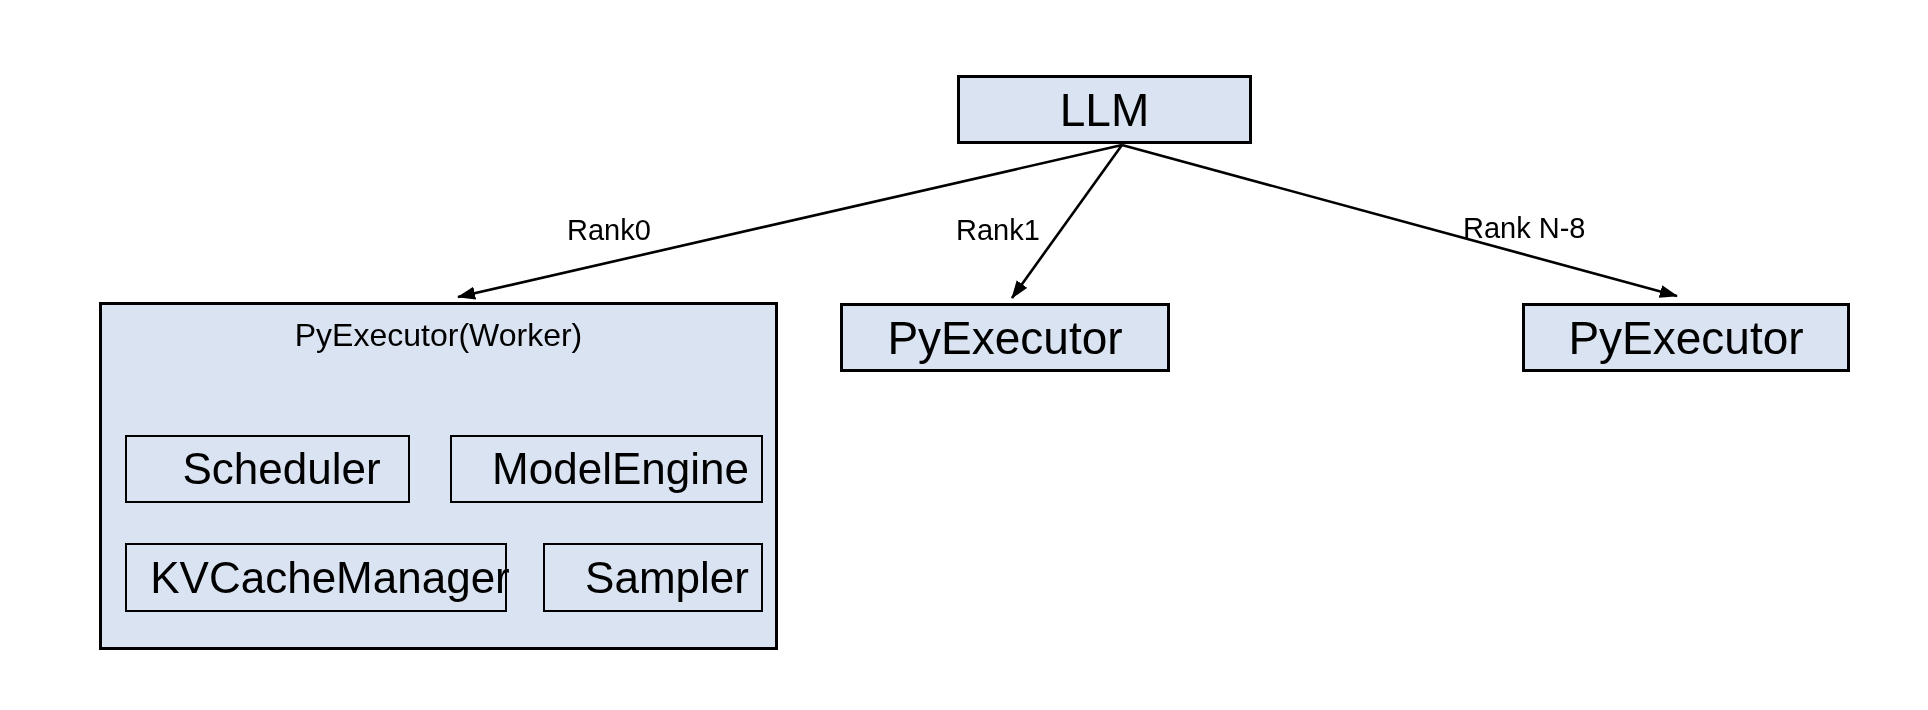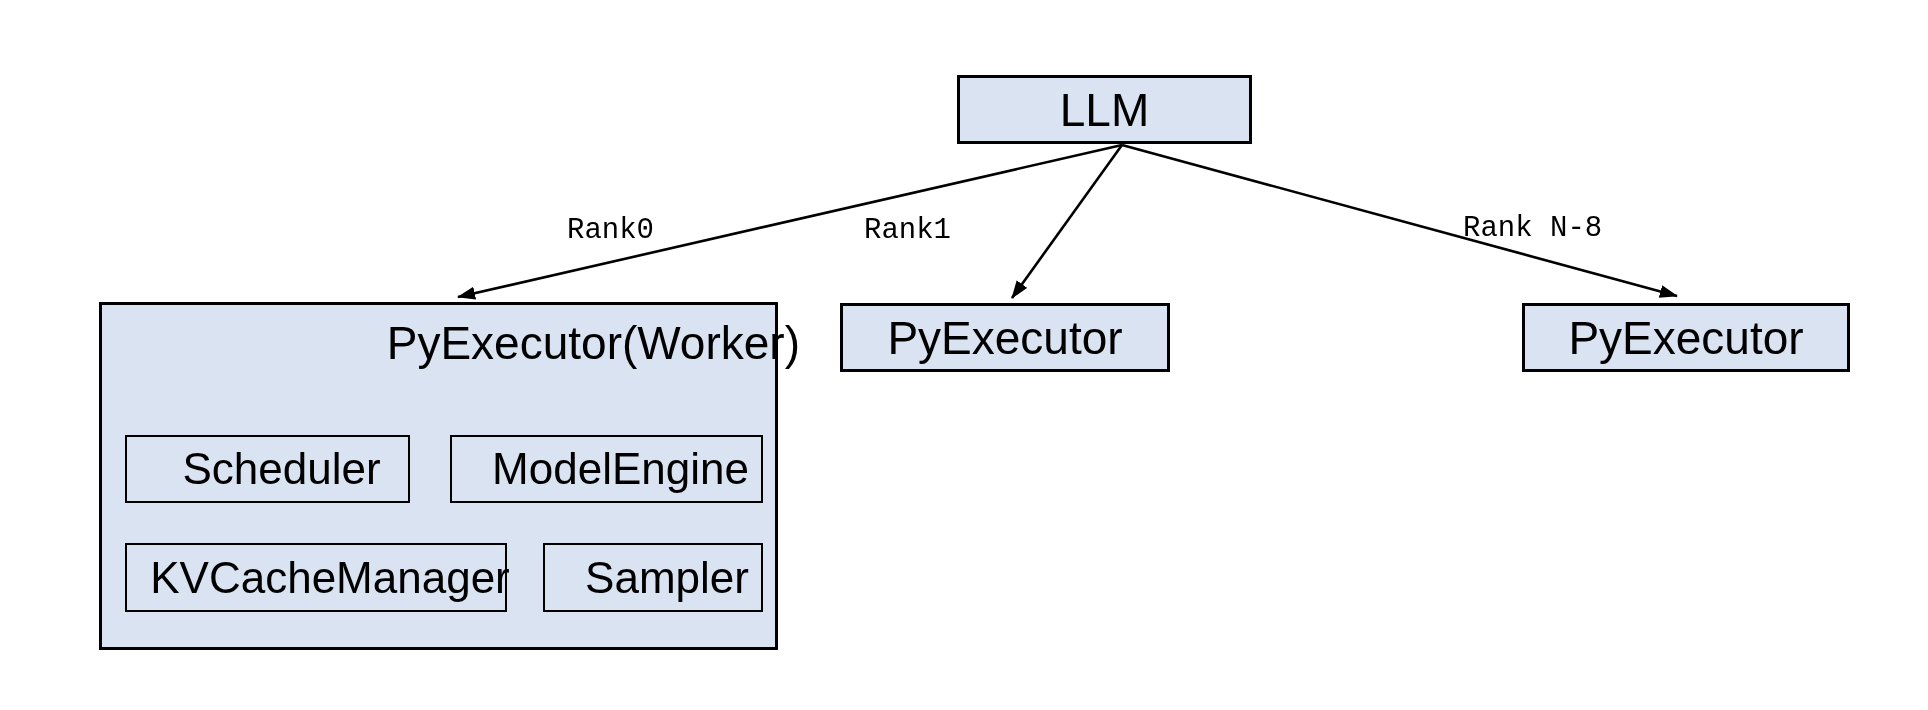--- a/index.html
+++ b/index.html
@@ -37,25 +37,24 @@
   }
   .node-llm    { left: 957px;  top: 75px;  width: 295px; height: 69px; }
   .node-exec-mid   { left: 840px;  top: 303px; width: 330px; height: 69px; }
   .node-exec-right { left: 1522px; top: 303px; width: 328px; height: 69px; }
   .node-worker {
     left: 99px; top: 302px; width: 679px; height: 348px;
     display: block;
   }
   .worker-title {
     position: absolute; left: 0; top: 13px; width: 100%;
-    text-align: right;
-    font-size: 46px; line-height: 1.1;
+    text-align: center;
+    font-size: 32px; line-height: 1.1;
     color: var(--text);
     white-space: nowrap;
-    margin-left: 25px;
   }
   .subnode {
     position: absolute;
     background: var(--node-fill);
     border: 2.7px solid var(--node-border);
     color: var(--text);
     display: flex; align-items: center; justify-content: center;
     font-size: 44px;
     line-height: 1;
     white-space: nowrap;
@@ -64,24 +63,23 @@
   .sub-scheduler   { left: 23px;  top: 130px; width: 285px; height: 68px; }
   .sub-modelengine { left: 348px; top: 130px; width: 313px; height: 68px; }
   .sub-kvcache     { left: 23px;  top: 238px; width: 382px; height: 69px; }
   .sub-sampler     { left: 441px; top: 238px; width: 220px; height: 69px; }
   .edge-label {
     position: absolute;
     color: var(--text);
     font-size: 29px;
     line-height: 1;
     white-space: nowrap;
-    font-family: Liberation Mono, monospace;
   }
   .lbl-rank0 { left: 567px;  top: 216px; }
-  .lbl-rank1 { left: 864px;  top: 216px; }
+  .lbl-rank1 { left: 956px;  top: 216px; }
   .lbl-rankn { left: 1463px; top: 214px; }
   svg line { stroke: var(--edge); stroke-width: 2.6px; }
   svg .arrowhead { fill: var(--edge); }
 </style>
 </head>
 <body>
 
 <div class="canvas">
 
   <svg class="edges-layer" width="1928" height="710" viewBox="0 0 1928 710" xmlns="http://www.w3.org/2000/svg">

